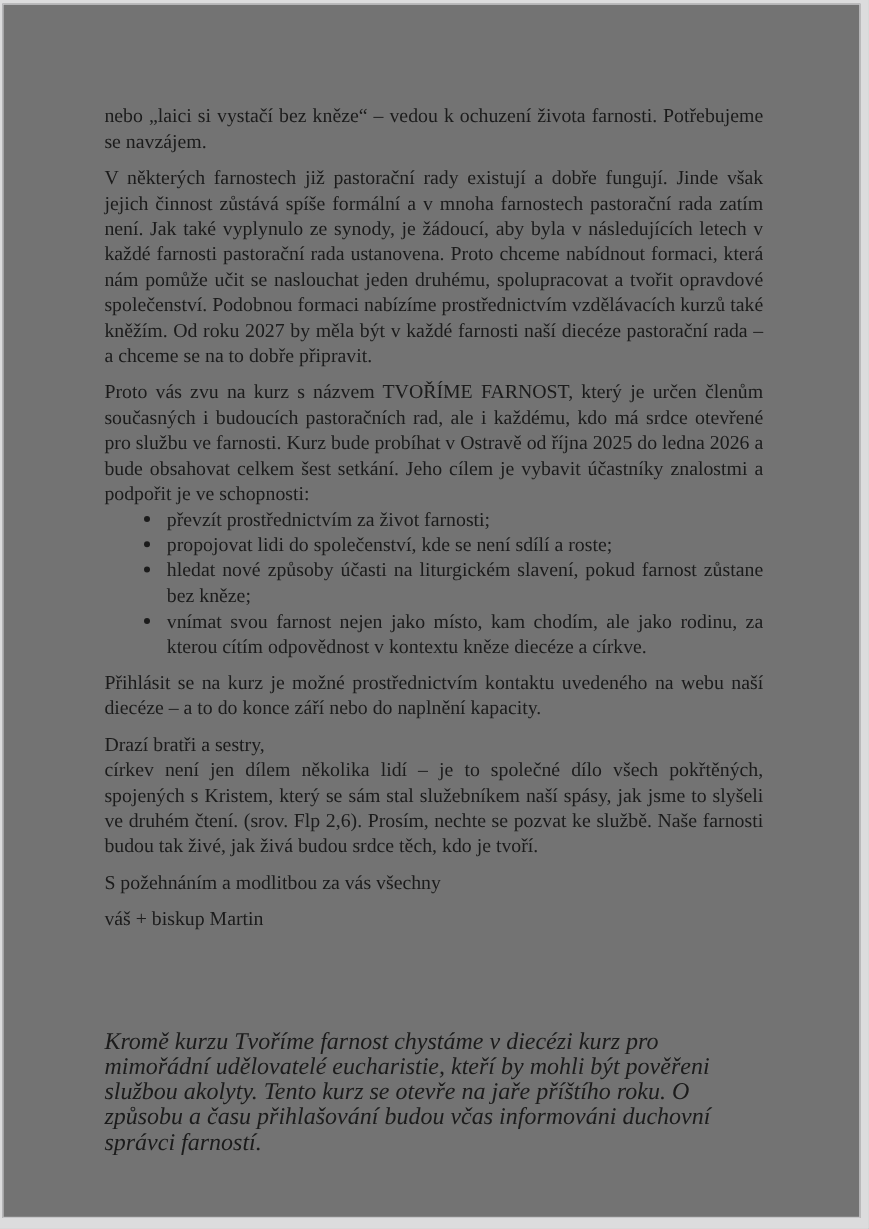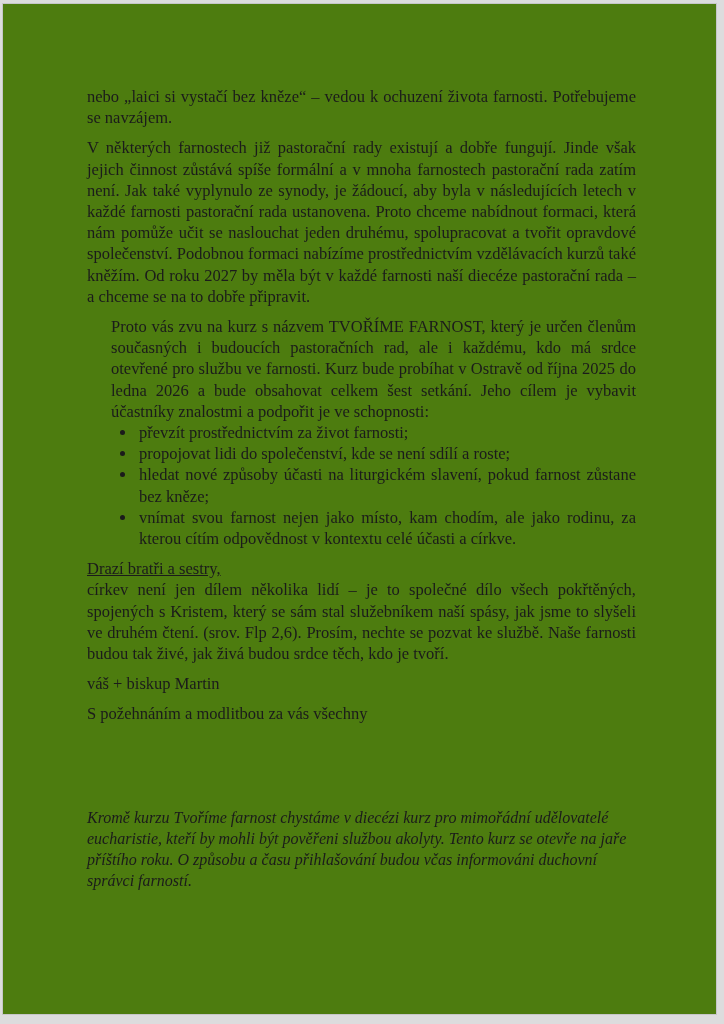--- a/index.html
+++ b/index.html
@@ -10,48 +10,48 @@
     background: #dcdcdd;
     overflow: hidden;
   }
   .page {
     position: absolute;
     left: 2px;
     top: 3px;
     width: 715px;
     height: 1012px;
     box-sizing: border-box;
-    background: #4d7c0f;
+    background: #737373;
     border: 1px solid #c6c6c8;
   }
   .content {
     box-sizing: border-box;
     padding: 82px 80px 0 84px;
     font-family: "Liberation Serif", "DejaVu Serif", serif;
     font-size: 16.5px;
     line-height: 21.2px;
     color: #1b1b1b;
     text-align: justify;
   }
   .para { margin: 0 0 9px 0; }
-  .para.tight { margin-bottom: 0; margin-left: 24px; }
-  .salutation-line { display: block; text-decoration: underline; }
+  .para.tight { margin-bottom: 0; }
+  .salutation-line { display: block; }
   ul.bullets {
     margin: 0 0 9px 0;
     padding: 0 0 0 50px;
     list-style: disc;
   }
   ul.bullets li {
     padding-left: 2px;
     text-align: justify;
   }
   .footnote {
     margin: 82px 0 0 0;
     font-style: italic;
-    font-size: 16px;
+    font-size: 20px;
     line-height: 21px;
     text-align: left;
   }
   b { font-weight: normal; }
 </style>
 </head>
 <body>
 
 <div class="page">
   <div class="content">
@@ -59,26 +59,27 @@
     <p class="para">nebo „laici si vystačí bez kněze“ – vedou k ochuzení života farnosti. Potřebujeme se navzájem.</p>
 
     <p class="para"><span>V některých farnostech již pastorační rady existují a dobře fungují. Jinde však jejich činnost zůstává spíše formální a v mnoha farnostech pastorační rada zatím není. Jak také vyplynulo ze synody, je žádoucí, aby byla v následujících letech v každé farnosti pastorační rada ustanovena. Proto chceme nabídnout </span><b>formaci</b><span>, která nám pomůže učit se naslouchat jeden druhému, spolupracovat a tvořit opravdové společenství. Podobnou formaci nabízíme prostřednictvím vzdělávacích kurzů také kněžím. Od roku 2027 by měla být v každé farnosti naší diecéze pastorační rada – a chceme se na to dobře připravit.</span></p>
 
     <p class="para tight"><span>Proto vás zvu na kurz s názvem </span><b>TVOŘÍME FARNOST</b><span>, který je určen členům současných i budoucích pastoračních rad, ale i každému, kdo má srdce otevřené pro službu ve farnosti. Kurz bude probíhat v Ostravě od října 2025 do ledna 2026 a bude obsahovat celkem šest setkání. Jeho cílem je vybavit účastníky znalostmi a podpořit je ve schopnosti:</span></p>
 
     <ul class="bullets">
       <li>převzít prostřednictvím za život farnosti;</li>
       <li>propojovat lidi do společenství, kde se není sdílí a roste;</li>
       <li>hledat nové způsoby účasti na liturgickém slavení, pokud farnost zůstane bez kněze;</li>
-      <li>vnímat svou farnost nejen jako místo, kam chodím, ale jako rodinu, za kterou cítím odpovědnost v kontextu celé účasti a církve.</li>
+      <li>vnímat svou farnost nejen jako místo, kam chodím, ale jako rodinu, za kterou cítím odpovědnost v kontextu kněze diecéze a církve.</li>
     </ul>
 
+    <p class="para"><span>Přihlásit se na kurz je možné prostřednictvím kontaktu uvedeného na webu naší diecéze – a to </span><b>do konce září</b><span> nebo do naplnění kapacity.</span></p>
 
     <p class="para"><span class="salutation-line">Drazí bratři a sestry,</span><b>církev není jen dílem několika lidí – je to společné dílo všech pokřtěných, spojených s Kristem</b><span>, který se sám stal služebníkem naší spásy, jak jsme to slyšeli ve druhém čtení. (srov. Flp 2,6). Prosím, nechte se pozvat ke službě. Naše farnosti budou tak živé, jak živá budou srdce těch, kdo je tvoří.</span></p>
 
+    <p class="para">S požehnáním a modlitbou za vás všechny</p>
+
     <p class="para">váš + biskup Martin</p>
-
-    <p class="para">S požehnáním a modlitbou za vás všechny</p>
 
     <p class="footnote"><span>Kromě kurzu </span><b>Tvoříme farnost</b><span> chystáme v diecézi kurz pro mimořádní udělovatelé eucharistie, kteří by mohli být pověřeni službou akolyty. Tento kurz se otevře na jaře příštího roku. O způsobu a času přihlašování budou včas informováni duchovní správci farností.</span></p>
 
   </div>
 </div>
 
 </body></html>

